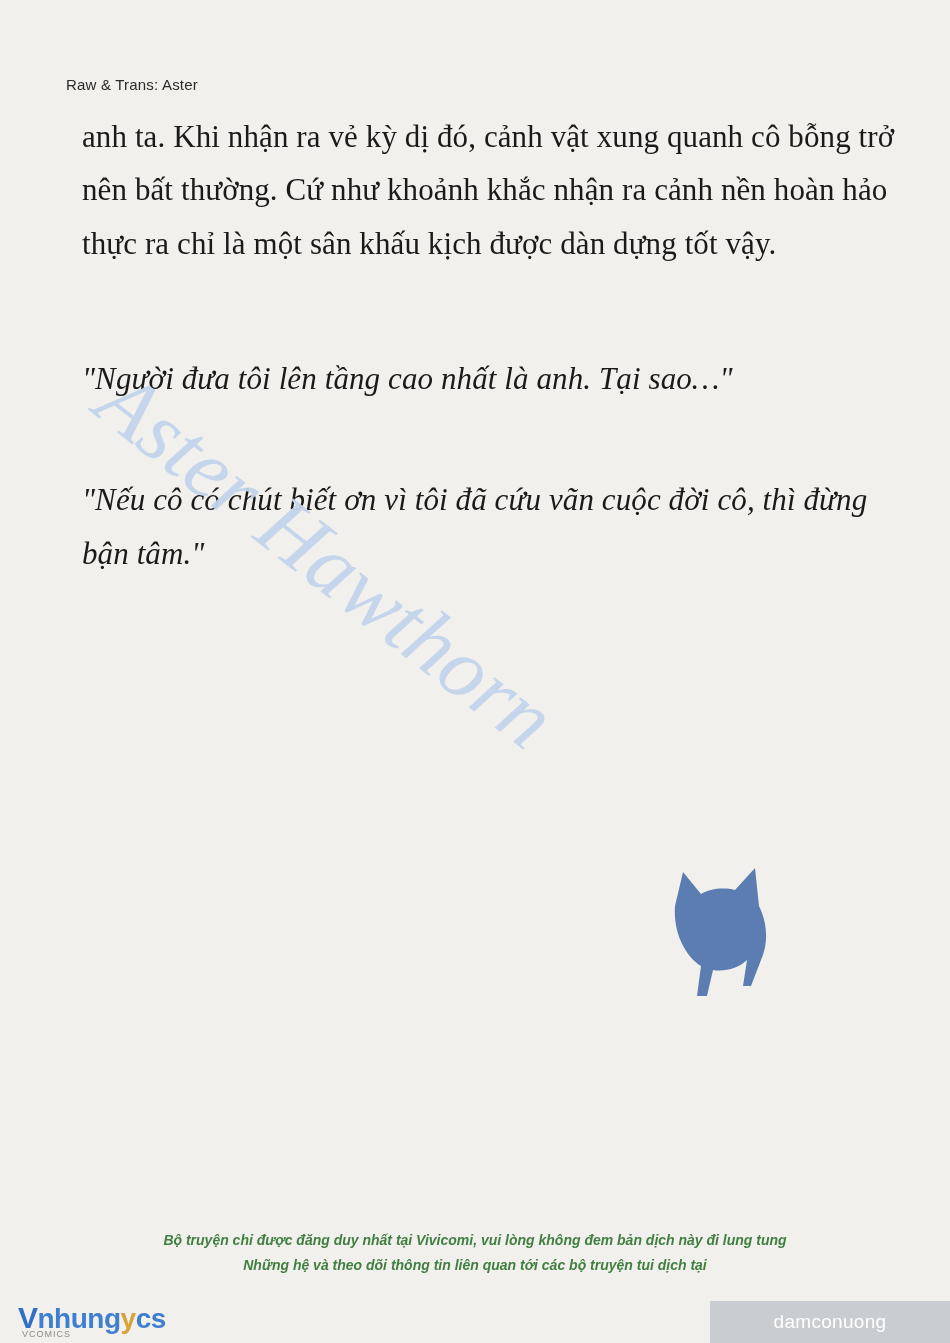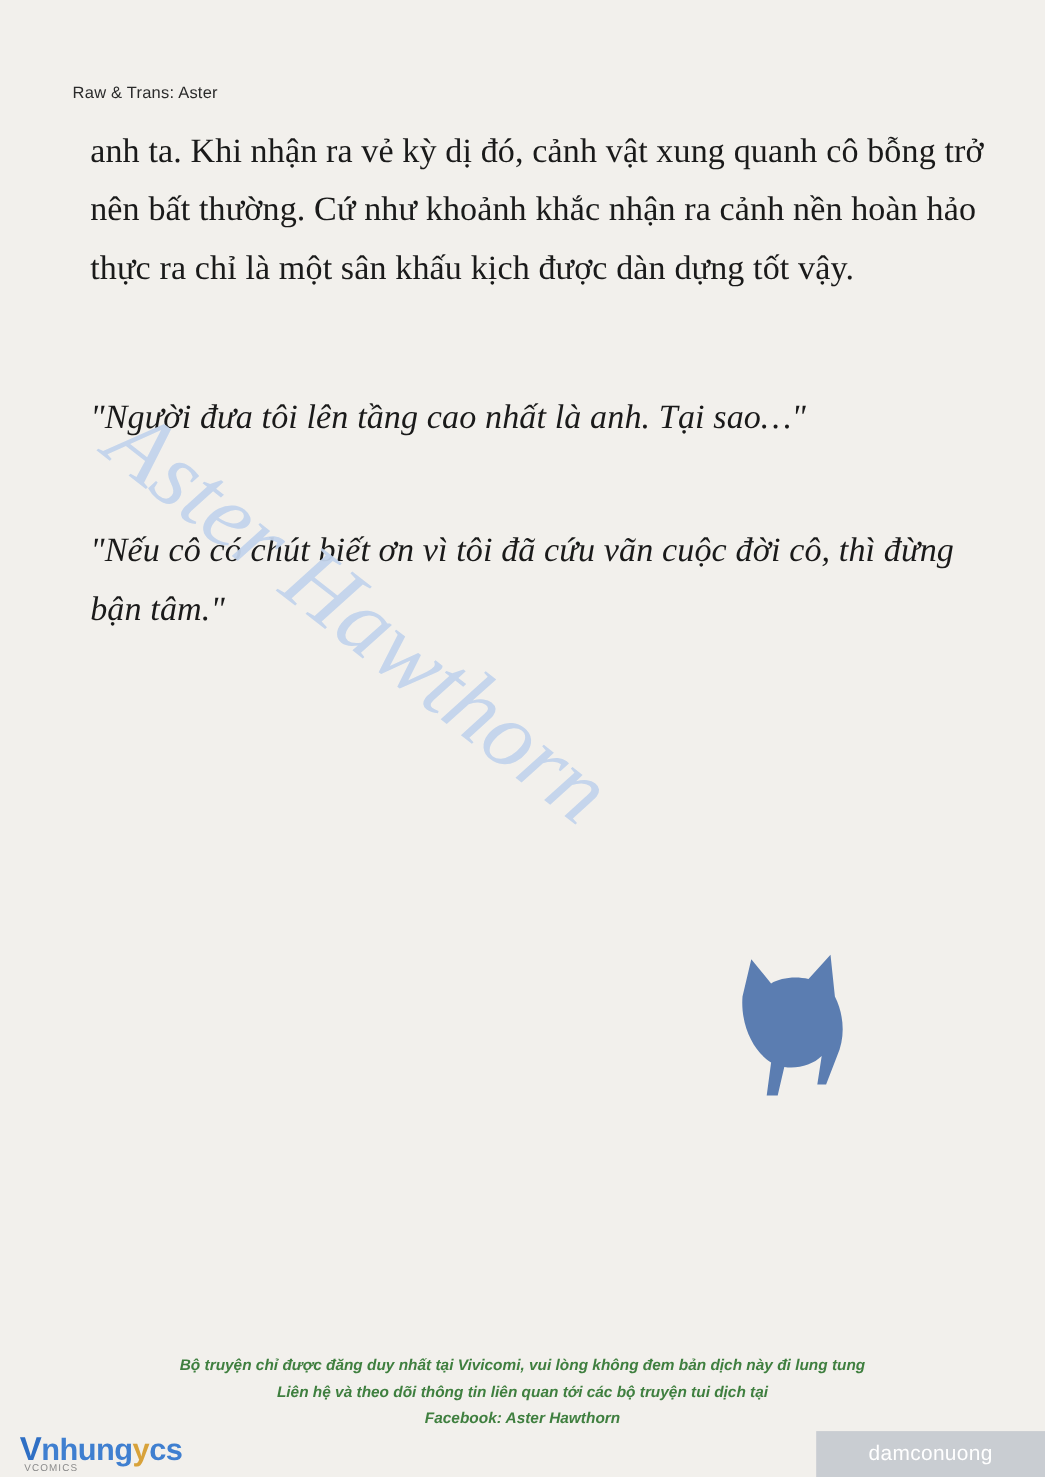--- a/index.html
+++ b/index.html
@@ -125,21 +125,21 @@
     bottom: 4px;
     font-family: "Liberation Sans", sans-serif;
     font-size: 9px;
     color: #8a8a8a;
     letter-spacing: 1px;
   }
   .brand-right {
     position: absolute;
     right: 0;
     bottom: 0;
-    width: 208px;
+    width: 240px;
     height: 42px;
     background: #c9cdd2;
     display: flex;
     align-items: center;
     justify-content: center;
   }
   .brand-right span {
     font-family: "Liberation Sans", sans-serif;
     font-size: 19px;
     color: #ffffff;
@@ -163,22 +163,21 @@
   </div>
 
   <div class="watermark">Aster Hawthorn</div>
 
   <svg class="cat-mark" viewBox="0 0 130 200">
     <path d="M20 96 L28 62 L46 84 C54 79 68 77 80 80 L100 58 L104 96 C112 112 114 132 106 150 L96 176 L88 176 L92 150 C84 158 70 162 58 160 L52 186 L42 186 L46 156 C30 146 18 122 20 96 Z" fill="#5b7db1"></path>
   </svg>
 
   <div class="footnote">
     <div>Bộ truyện chỉ được đăng duy nhất tại Vivicomi, vui lòng không đem bản dịch này đi lung tung</div>
-    <div>Liên hệ và theo dõi thông tin liên quan tới các bộ truyện tui dịch tại</div>
-    <div>Facebook: Aster Hawthorn</div>
+    <div>Những hệ và theo dõi thông tin liên quan tới các bộ truyện tui dịch tại</div>
   </div>
 
   <div class="bottom-bar">
     <div class="logo"><span class="v">V</span><span>nhung</span><span class="y">y</span><span>cs</span></div>
     <div class="logo-sub">VCOMICS</div>
     <div class="brand-right">
       <span>damconuong</span>
     </div>
   </div>
 

